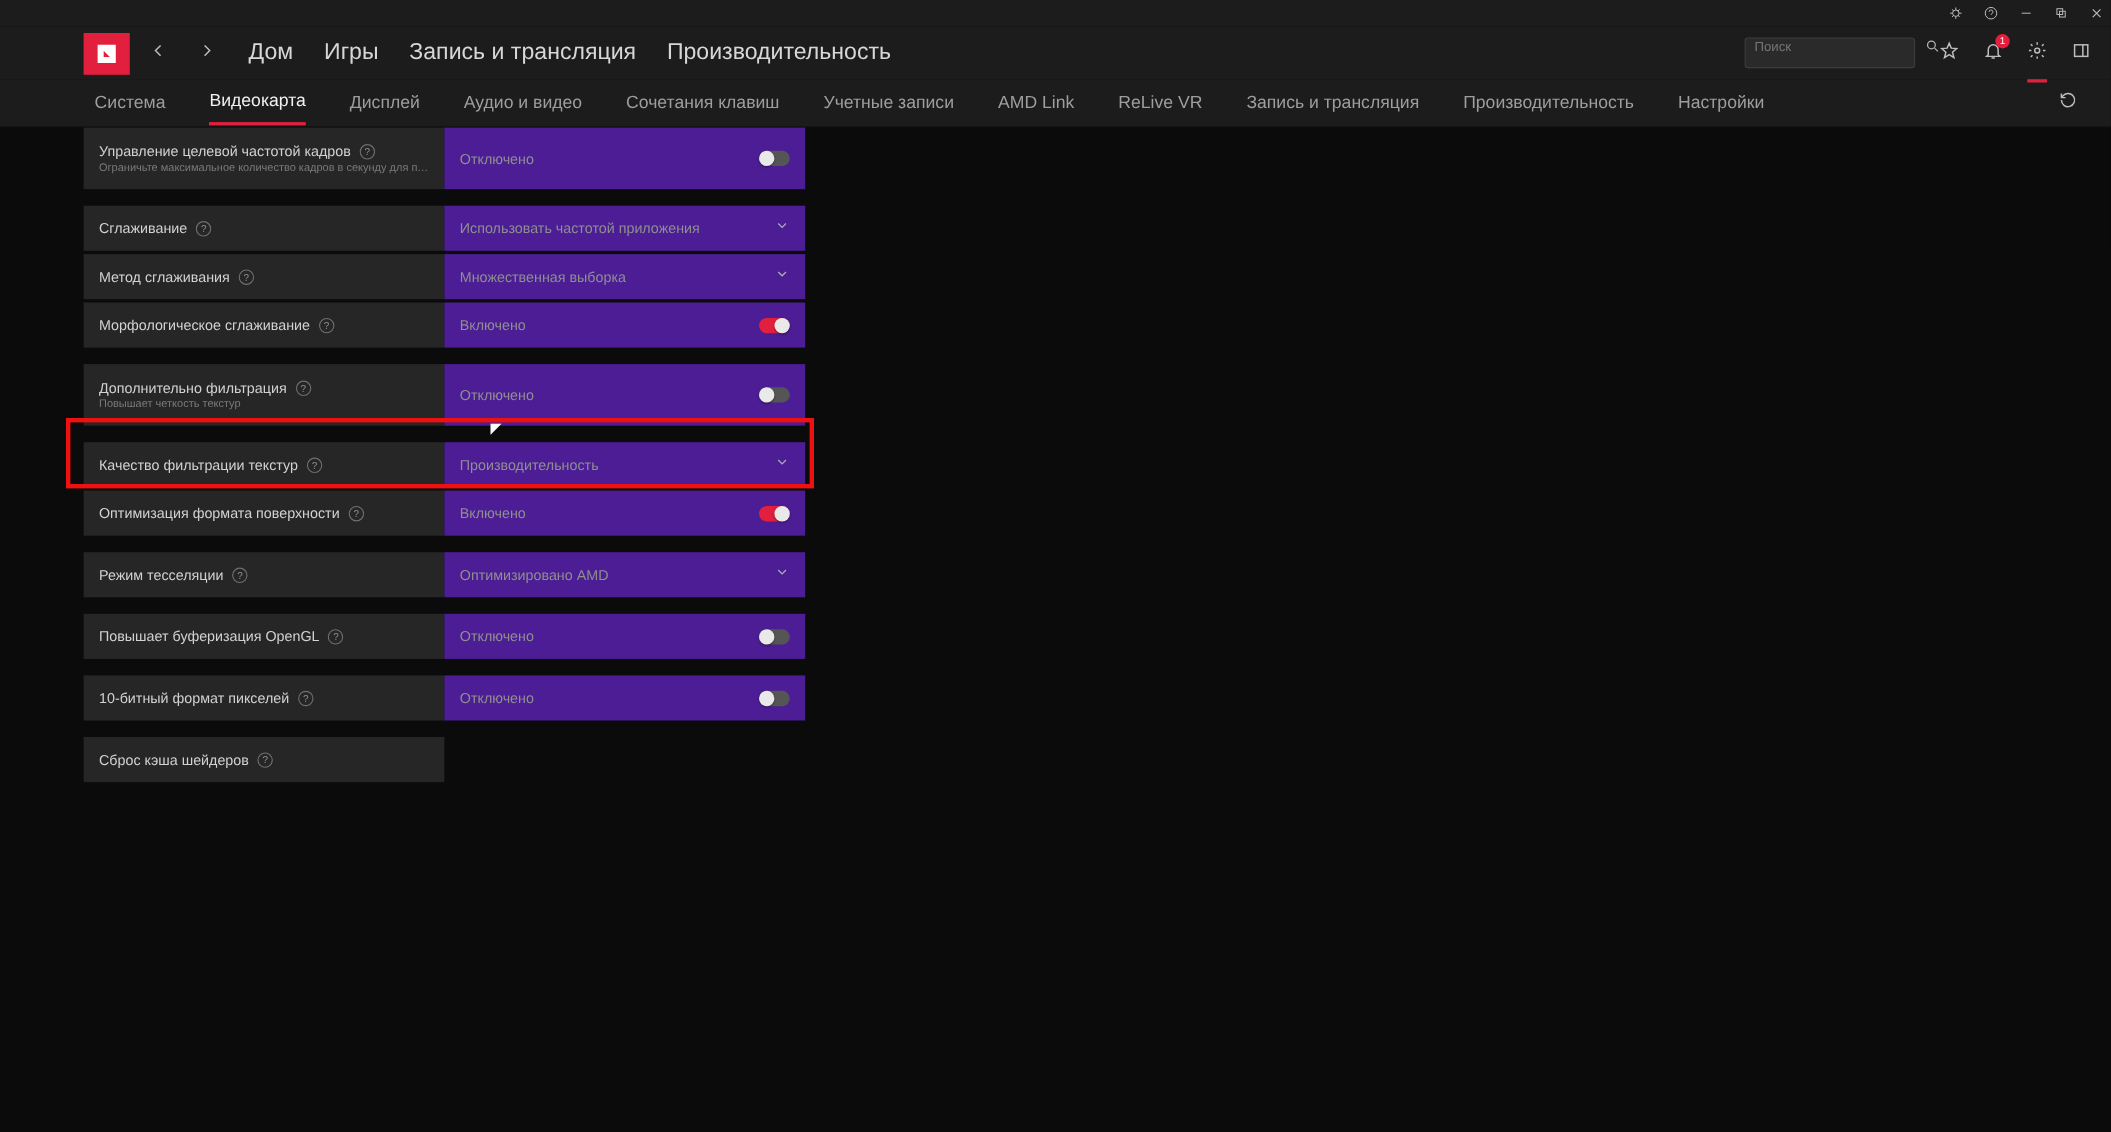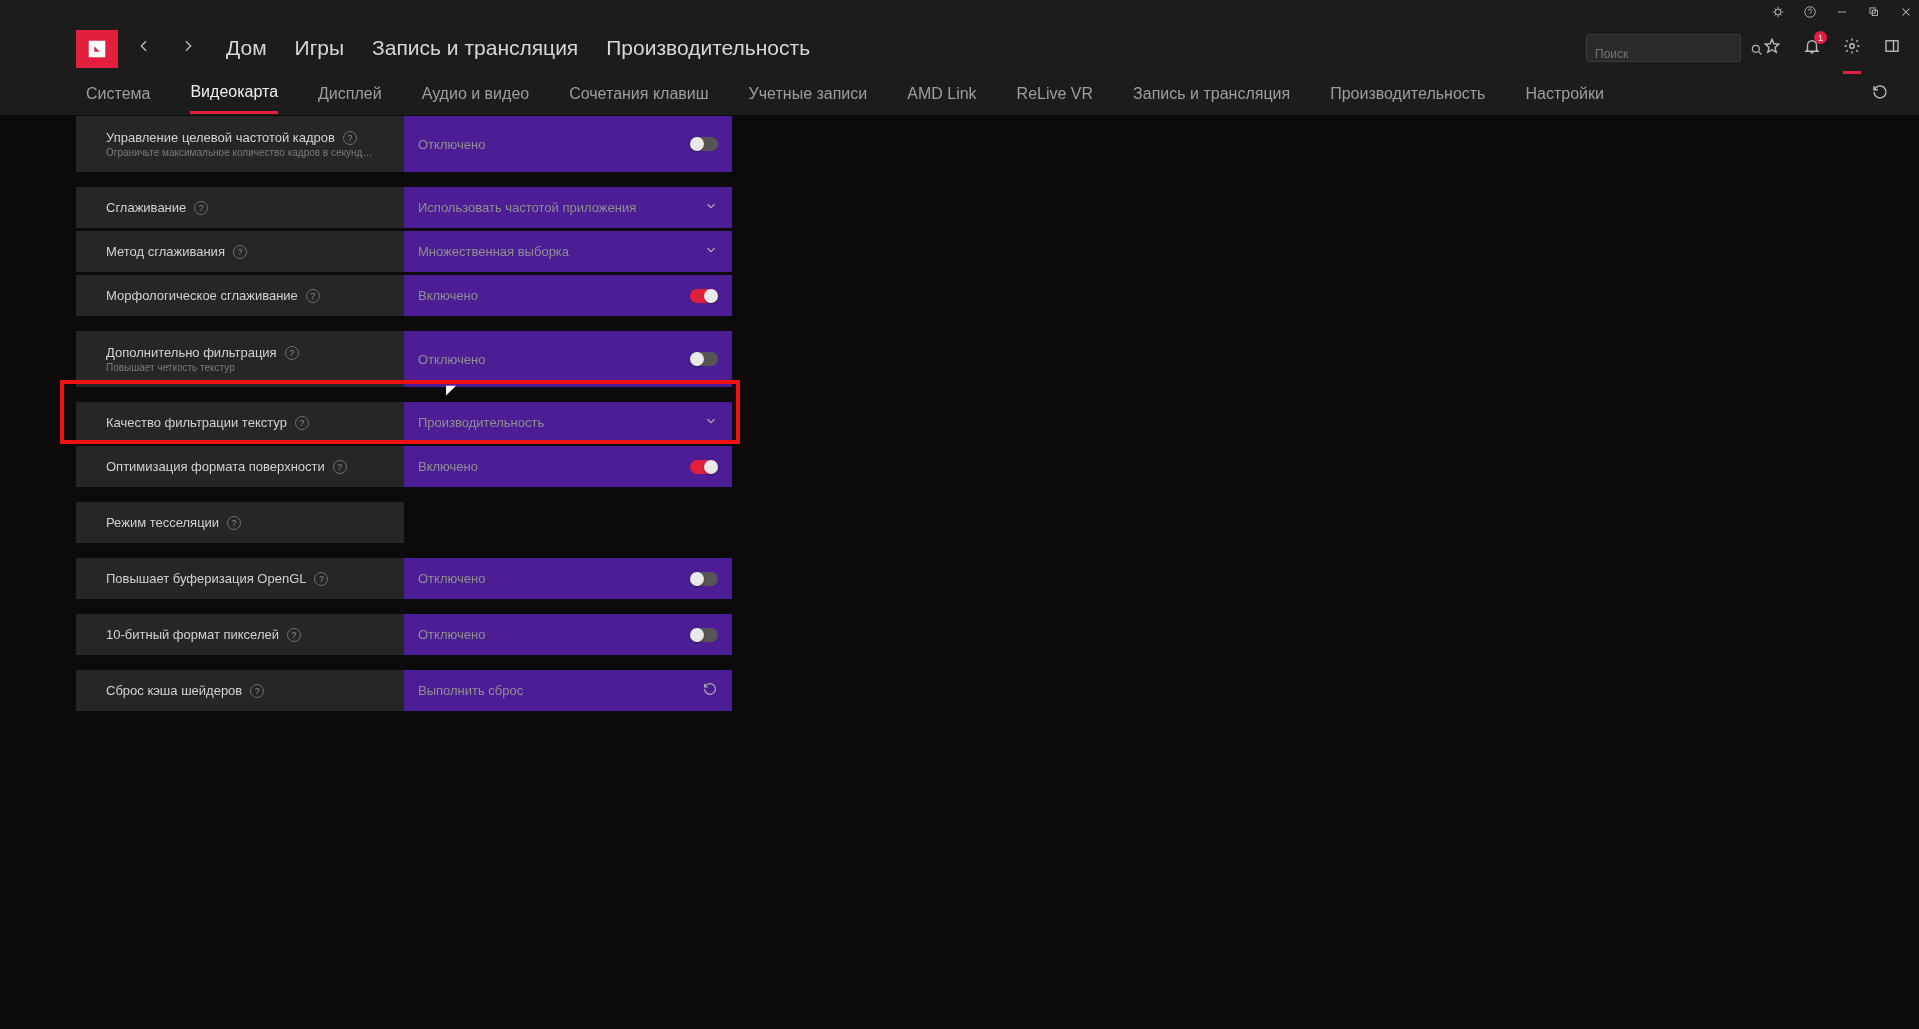--- a/index.html
+++ b/index.html
@@ -14,21 +14,21 @@
 
 .header { height:48px; background:#1c1c1c; display:flex; align-items:center; padding-left:76px; }
 .logo { position:absolute; left:76px; top:30px; width:42px; height:38px; background:#e2203d; display:flex; align-items:center; justify-content:center; }
 .logo svg { width:22px; height:22px; fill:#fff; }
 .nav-arrows { display:flex; gap:28px; margin-left:60px; }
 .nav-arrows .arr { color:#bdbdbd; cursor:pointer; }
 .nav-arrows .arr svg { width:16px; height:16px; stroke:#bdbdbd; fill:none; stroke-width:2; }
 .topnav { display:flex; gap:28px; margin-left:30px; font-size:21px; color:#d7d7d7; }
 .topnav span { cursor:pointer; }
 .topright { margin-left:auto; display:flex; align-items:center; gap:22px; padding-right:18px; }
-.search { width:155px; height:28px; background:#2a2a2a; border:1px solid #3c3c3c; border-radius:3px; display:flex; align-items:flex-end; padding:0 8px; }
+.search { width:155px; height:28px; background:#2a2a2a; border:1px solid #3c3c3c; border-radius:3px; display:flex; align-items:flex-start; padding:0 8px; }
 .search input { flex:1; background:transparent; border:none; outline:none; color:#b4b4b4; font-size:12px; }
 .search .mag svg { width:14px; height:14px; stroke:#b4b4b4; fill:none; stroke-width:2; }
 .topright .ico { color:#bdbdbd; cursor:pointer; position:relative; }
 .topright .ico svg { width:18px; height:18px; stroke:#bdbdbd; fill:none; stroke-width:1.8; }
 .topright .bell .badge { position:absolute; top:-6px; right:-6px; background:#e2203d; color:#fff; font-size:9px; width:13px; height:13px; border-radius:50%; display:flex; align-items:center; justify-content:center; }
 .topright .gear-active { position:relative; }
 .topright .gear-active::after { content:""; position:absolute; bottom:-15px; left:0; right:0; height:3px; background:#e2203d; }
 
 
 .subtabs { height:44px; background:#1c1c1c; display:flex; align-items:center; padding-left:86px; gap:40px; font-size:16px; color:#9e9e9e; border-bottom:1px solid #0b0b0b; }
@@ -38,21 +38,21 @@
 .subtabs .reset svg { width:18px; height:18px; stroke:#bdbdbd; fill:none; stroke-width:1.8; }
 
 
 .content { padding:0 0 0 76px; width:732px; }
 
 .section-head { display:flex; align-items:center; gap:12px; padding:18px 0 14px 10px; font-size:13px; color:#b4b4b4; cursor:pointer; }
 .section-head svg { width:12px; height:12px; stroke:#b4b4b4; fill:none; stroke-width:2; }
 
 .row { display:flex; height:41px; margin-bottom:3px; }
 .row.tall { height:56px; }
-.row .left { width:328px; background:#262626; display:flex; flex-direction:column; justify-content:center; padding:0 30px; }
+.row .left { width:328px; background:#262626; display:flex; flex-direction:column; justify-content:center; padding:0 14px; }
 .row .right { flex:1; background:#4c1d95; display:flex; align-items:center; padding:0 14px; justify-content:space-between; }
 .row .label { font-size:13px; color:#d2d2d2; display:flex; align-items:center; gap:8px; }
 .row .desc { font-size:10px; color:#7a7a7a; margin-top:2px; overflow:hidden; white-space:nowrap; text-overflow:ellipsis; }
 .row .value { font-size:13px; color:#8f8f8f; }
 .row .help { width:14px; height:14px; border:1px solid #6f6f6f; border-radius:50%; display:inline-flex; align-items:center; justify-content:center; font-size:9px; color:#8f8f8f; cursor:pointer; }
 .row .chev svg { width:14px; height:14px; stroke:#aeaeae; fill:none; stroke-width:2; }
 .row .reset-ico svg { width:16px; height:16px; stroke:#aeaeae; fill:none; stroke-width:1.8; }
 
 .toggle { width:28px; height:14px; border-radius:8px; background:#555; position:relative; cursor:pointer; }
 .toggle::after { content:""; position:absolute; width:14px; height:14px; border-radius:50%; background:#e9e9e9; top:0; left:0; box-shadow:0 1px 2px rgba(0,0,0,.4); }
@@ -275,20 +275,26 @@
 
   <div class="gap"></div>
 
   <div class="row">
     <div class="left">
         <div class="label">
           <span>Режим тесселяции</span>
           <span class="help">?</span>
         </div>
       </div>
+    <div class="right">
+      <span class="value">Оптимизировано AMD</span>
+      <span class="chev"><svg viewBox="0 0 24 24">
+            <path d="M6 9l6 6 6-6"></path>
+          </svg></span>
+    </div>
   </div>
 
   <div class="gap"></div>
 
   <div class="row">
     <div class="left">
         <div class="label">
           <span>Повышает буферизация OpenGL</span>
           <span class="help">?</span>
         </div>
@@ -316,25 +322,18 @@
 
   <div class="gap"></div>
 
   <div class="row">
     <div class="left">
         <div class="label">
           <span>Сброс кэша шейдеров</span>
           <span class="help">?</span>
         </div>
       </div>
-    <div class="right">
-      <span class="value">Выполнить сброс</span>
-      <span class="reset-ico"><svg viewBox="0 0 24 24">
-            <path d="M4 12a8 8 0 1 0 2.3-5.7L4 9"></path>
-            <path d="M4 4v5h5"></path>
-          </svg></span>
-    </div>
   </div>
 
 </div>
 
 <div class="highlight-box"></div>
 <div class="cursor">◤</div>
 
 </body></html>

